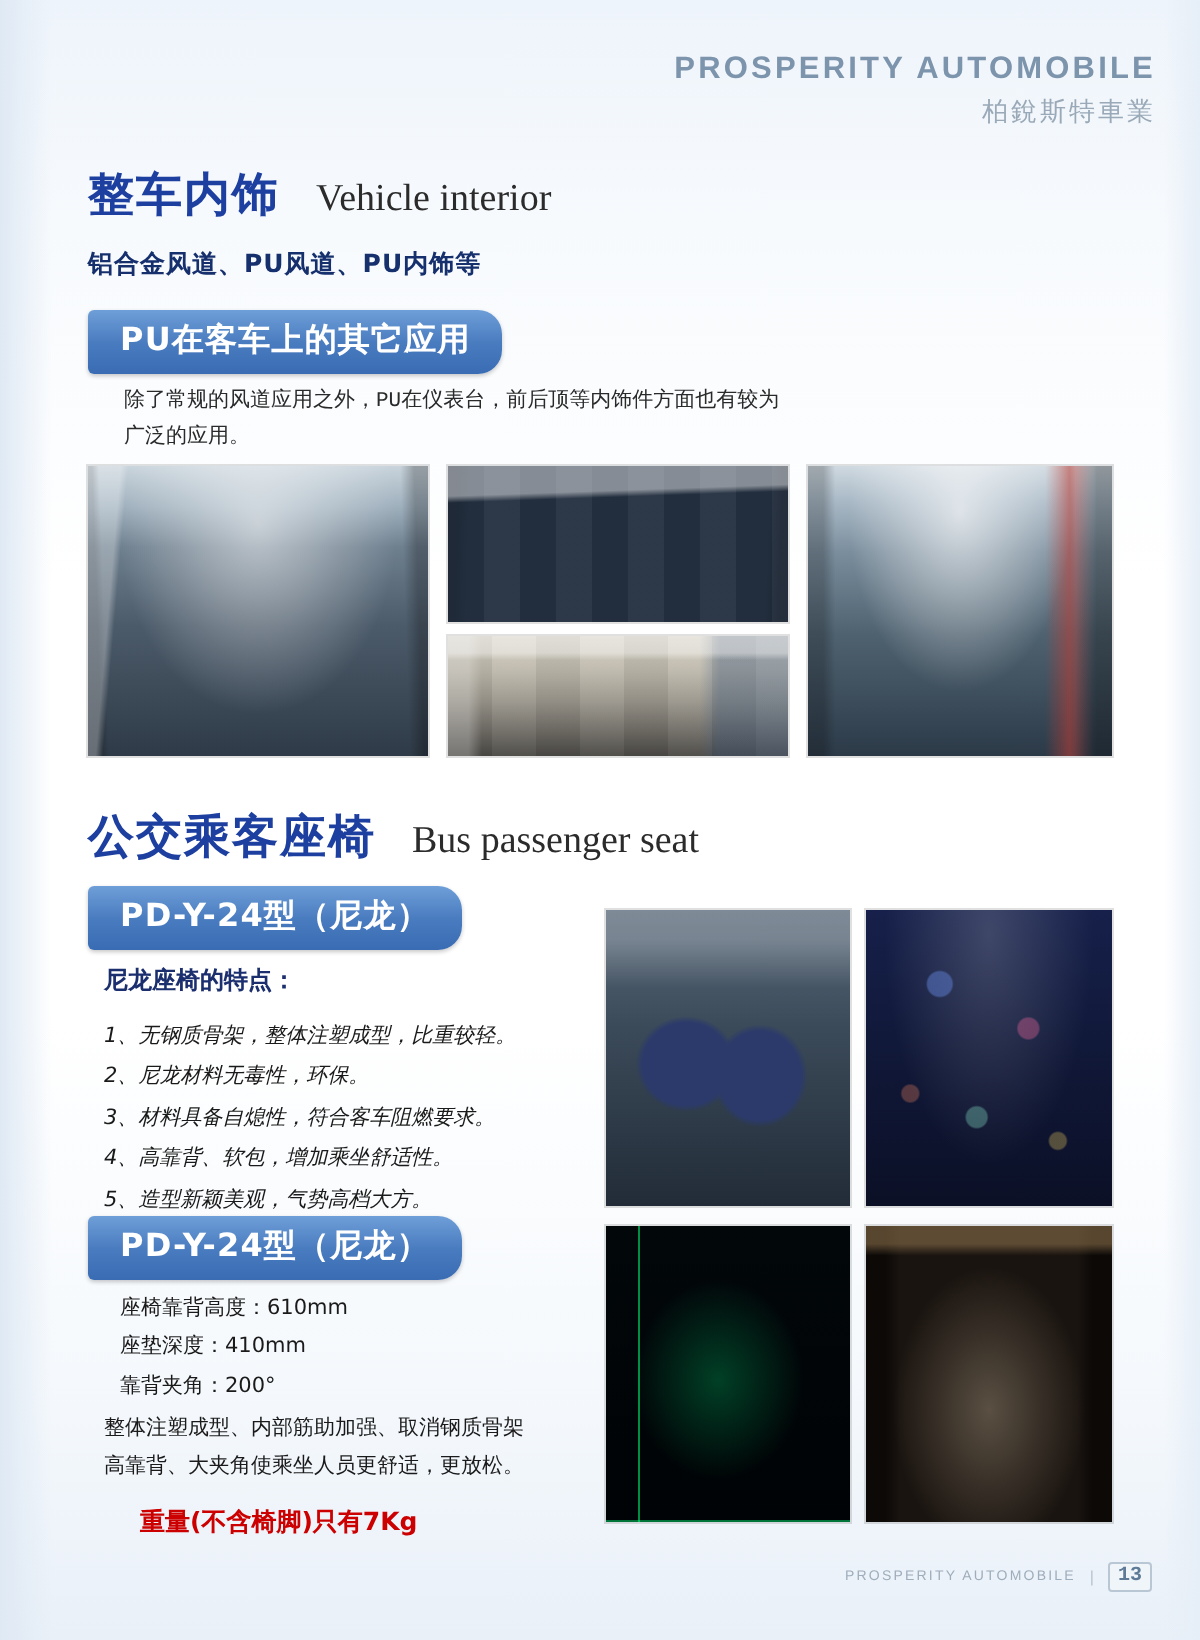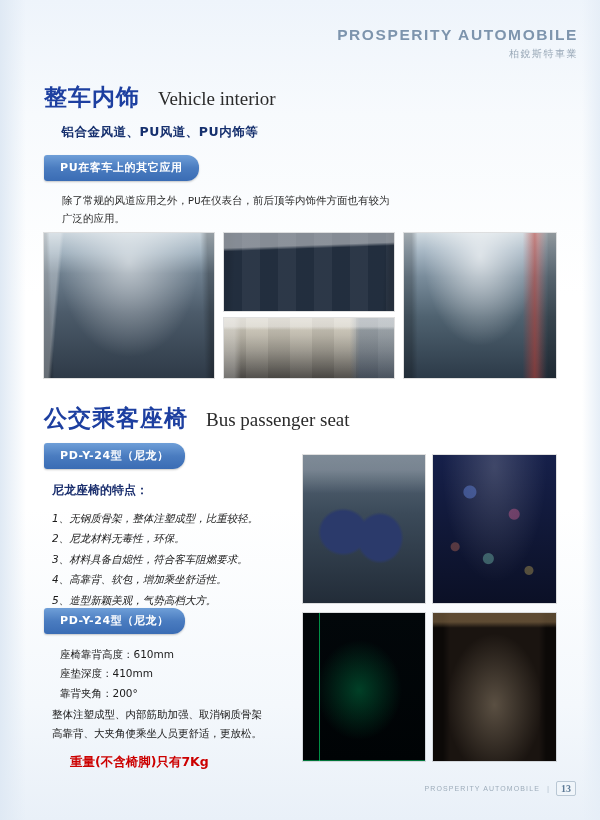--- a/index.html
+++ b/index.html
@@ -48,21 +48,21 @@
     text-align: right;
   }
   .brand-en {
     font-size: 15.5px;
     letter-spacing: 1.6px;
     color: #7d94ad;
     font-weight: bold;
     font-family: "Liberation Sans", sans-serif;
   }
   .brand-cn {
-    font-size: 10px;
+    font-size: 13px;
     letter-spacing: 1.5px;
     color: #9aa9b8;
     margin-top: 3px;
   }
 
   
   .sec {
     position: absolute;
     left: 44px;
   }
@@ -83,31 +83,30 @@
     color: #2b2b2b;
     font-family: "Liberation Serif", serif;
   }
   .sec-sub {
     margin-top: 11px;
     font-size: 12.5px;
     font-weight: bold;
     color: #16306e;
     letter-spacing: 0.5px;
     font-family: "DejaVu Sans", sans-serif;
-    text-align: center;
   }
 
   
   .pill {
     display: inline-block;
     padding: 5px 16px 6px 16px;
     border-radius: 3px 12px 12px 3px;
     background: linear-gradient(180deg, #6f9fd8 0%, #4a7cc0 50%, #3a6cb4 100%);
     color: #ffffff;
-    font-size: 11px;
+    font-size: 16px;
     font-weight: bold;
     letter-spacing: 0.6px;
     box-shadow: 0 1px 2px rgba(0,0,0,0.22);
     font-family: "DejaVu Sans", sans-serif;
     white-space: nowrap;
   }
   .pill.italic {
   }
 
   .body-text {
@@ -299,21 +298,21 @@
   }
   .page-num {
     font-size: 10px;
     color: #5d7governance;
     color: #5d7a96;
     font-weight: bold;
     border: 1px solid #b9c7d4;
     padding: 1px 4px;
     border-radius: 2px;
     background: #f0f5fa;
-    font-family: Liberation Serif, serif;
+    font-family: Liberation Mono, monospace;
   }
 </style>
 </head>
 <body>
 
 <div class="page">
 
   <div class="brand">
     <div class="brand-en">PROSPERITY AUTOMOBILE</div>
     <div class="brand-cn">柏銳斯特車業</div>

